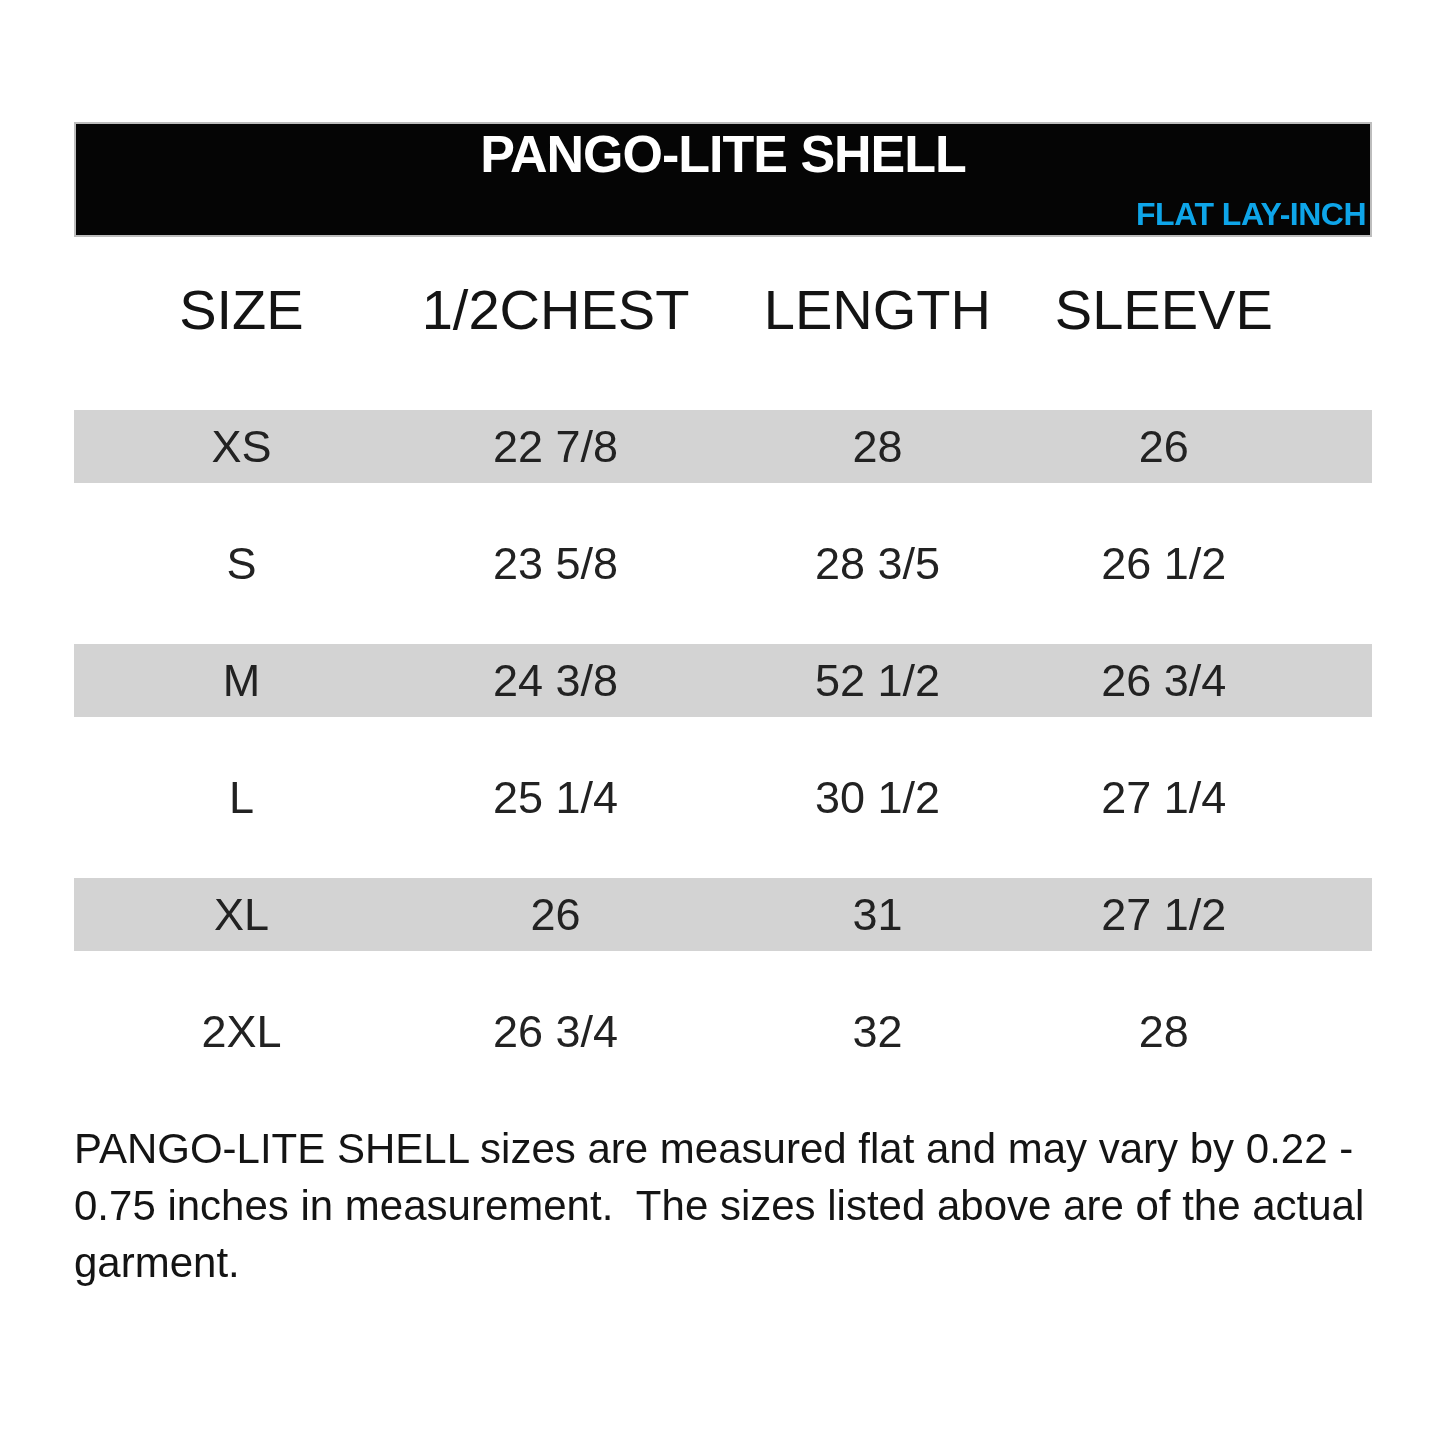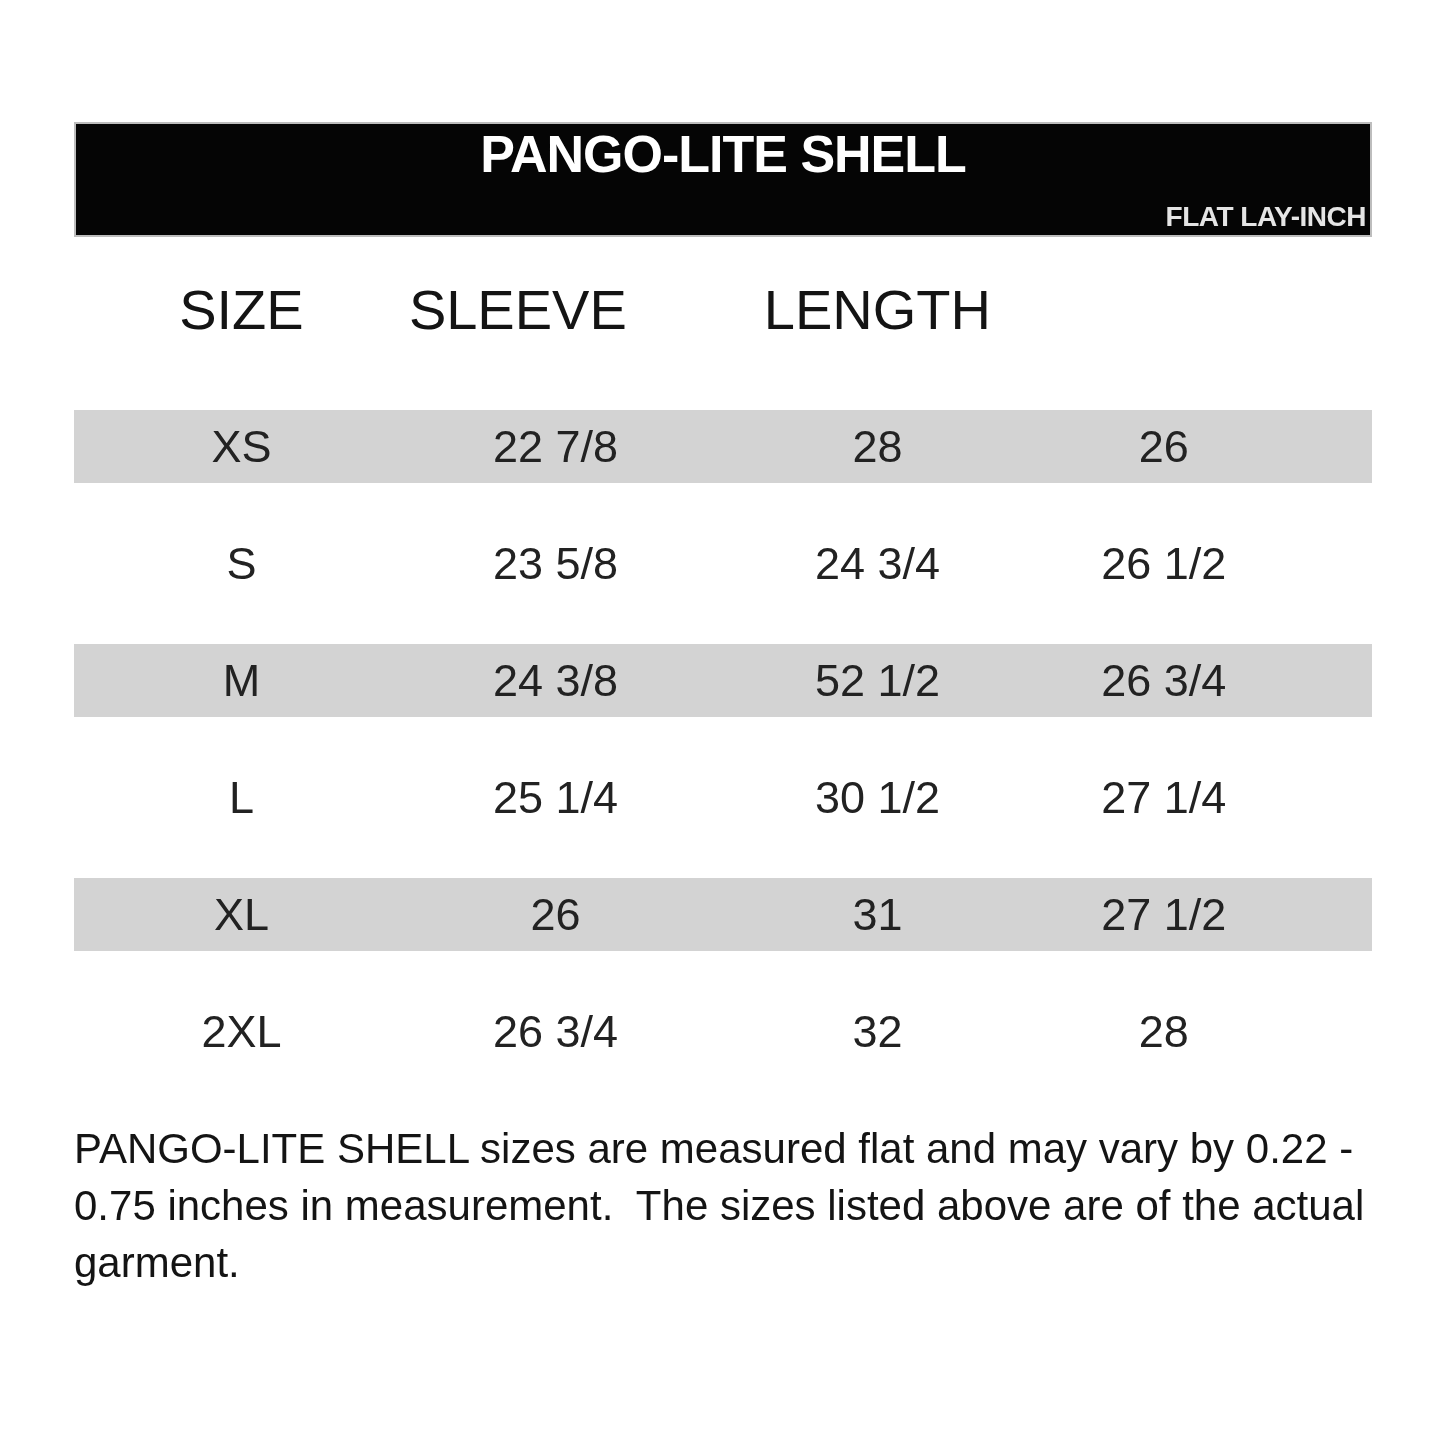--- a/index.html
+++ b/index.html
@@ -34,23 +34,23 @@
     color: #ffffff;
     font-weight: bold;
     font-size: 52px;
     letter-spacing: -1px;
     white-space: nowrap;
   }
   .flat-lay {
     position: absolute;
     right: 4px;
     bottom: 2px;
-    color: #e5e5e5;
+    color: #0ea5e9;
     font-weight: bold;
-    font-size: 28px;
+    font-size: 32px;
     letter-spacing: -0.5px;
     white-space: nowrap;
   }
   
   .cols, .row {
     display: grid;
     grid-template-columns: 25.8% 22.6% 27% 24.6%;
     align-items: center;
   }
   .cell { text-align: center; }
@@ -87,37 +87,38 @@
 
 <div class="sheet">
 
   <div class="header-bar">
     <div class="title">PANGO-LITE SHELL</div>
     <div class="flat-lay">FLAT LAY-INCH</div>
   </div>
 
   <div class="cols">
     <div class="cell c1">SIZE</div>
+    <div class="cell c2">1/2CHEST</div>
+    <div class="cell c3">LENGTH</div>
     <div class="cell c4">SLEEVE</div>
-    <div class="cell c3">LENGTH</div>
   </div>
 
   <div class="size-table">
 
     <div class="row alt">
       <div class="cell c1">XS</div>
       <div class="cell c2">22 7/8</div>
       <div class="cell c3">28</div>
       <div class="cell c4">26</div>
     </div>
 
     <div class="row">
       <div class="cell c1">S</div>
       <div class="cell c2">23 5/8</div>
-      <div class="cell c3">24 3/4</div>
+      <div class="cell c3">28 3/5</div>
       <div class="cell c4">26 1/2</div>
     </div>
 
     <div class="row alt">
       <div class="cell c1">M</div>
       <div class="cell c2">24 3/8</div>
       <div class="cell c3">52 1/2</div>
       <div class="cell c4">26 3/4</div>
     </div>
 

